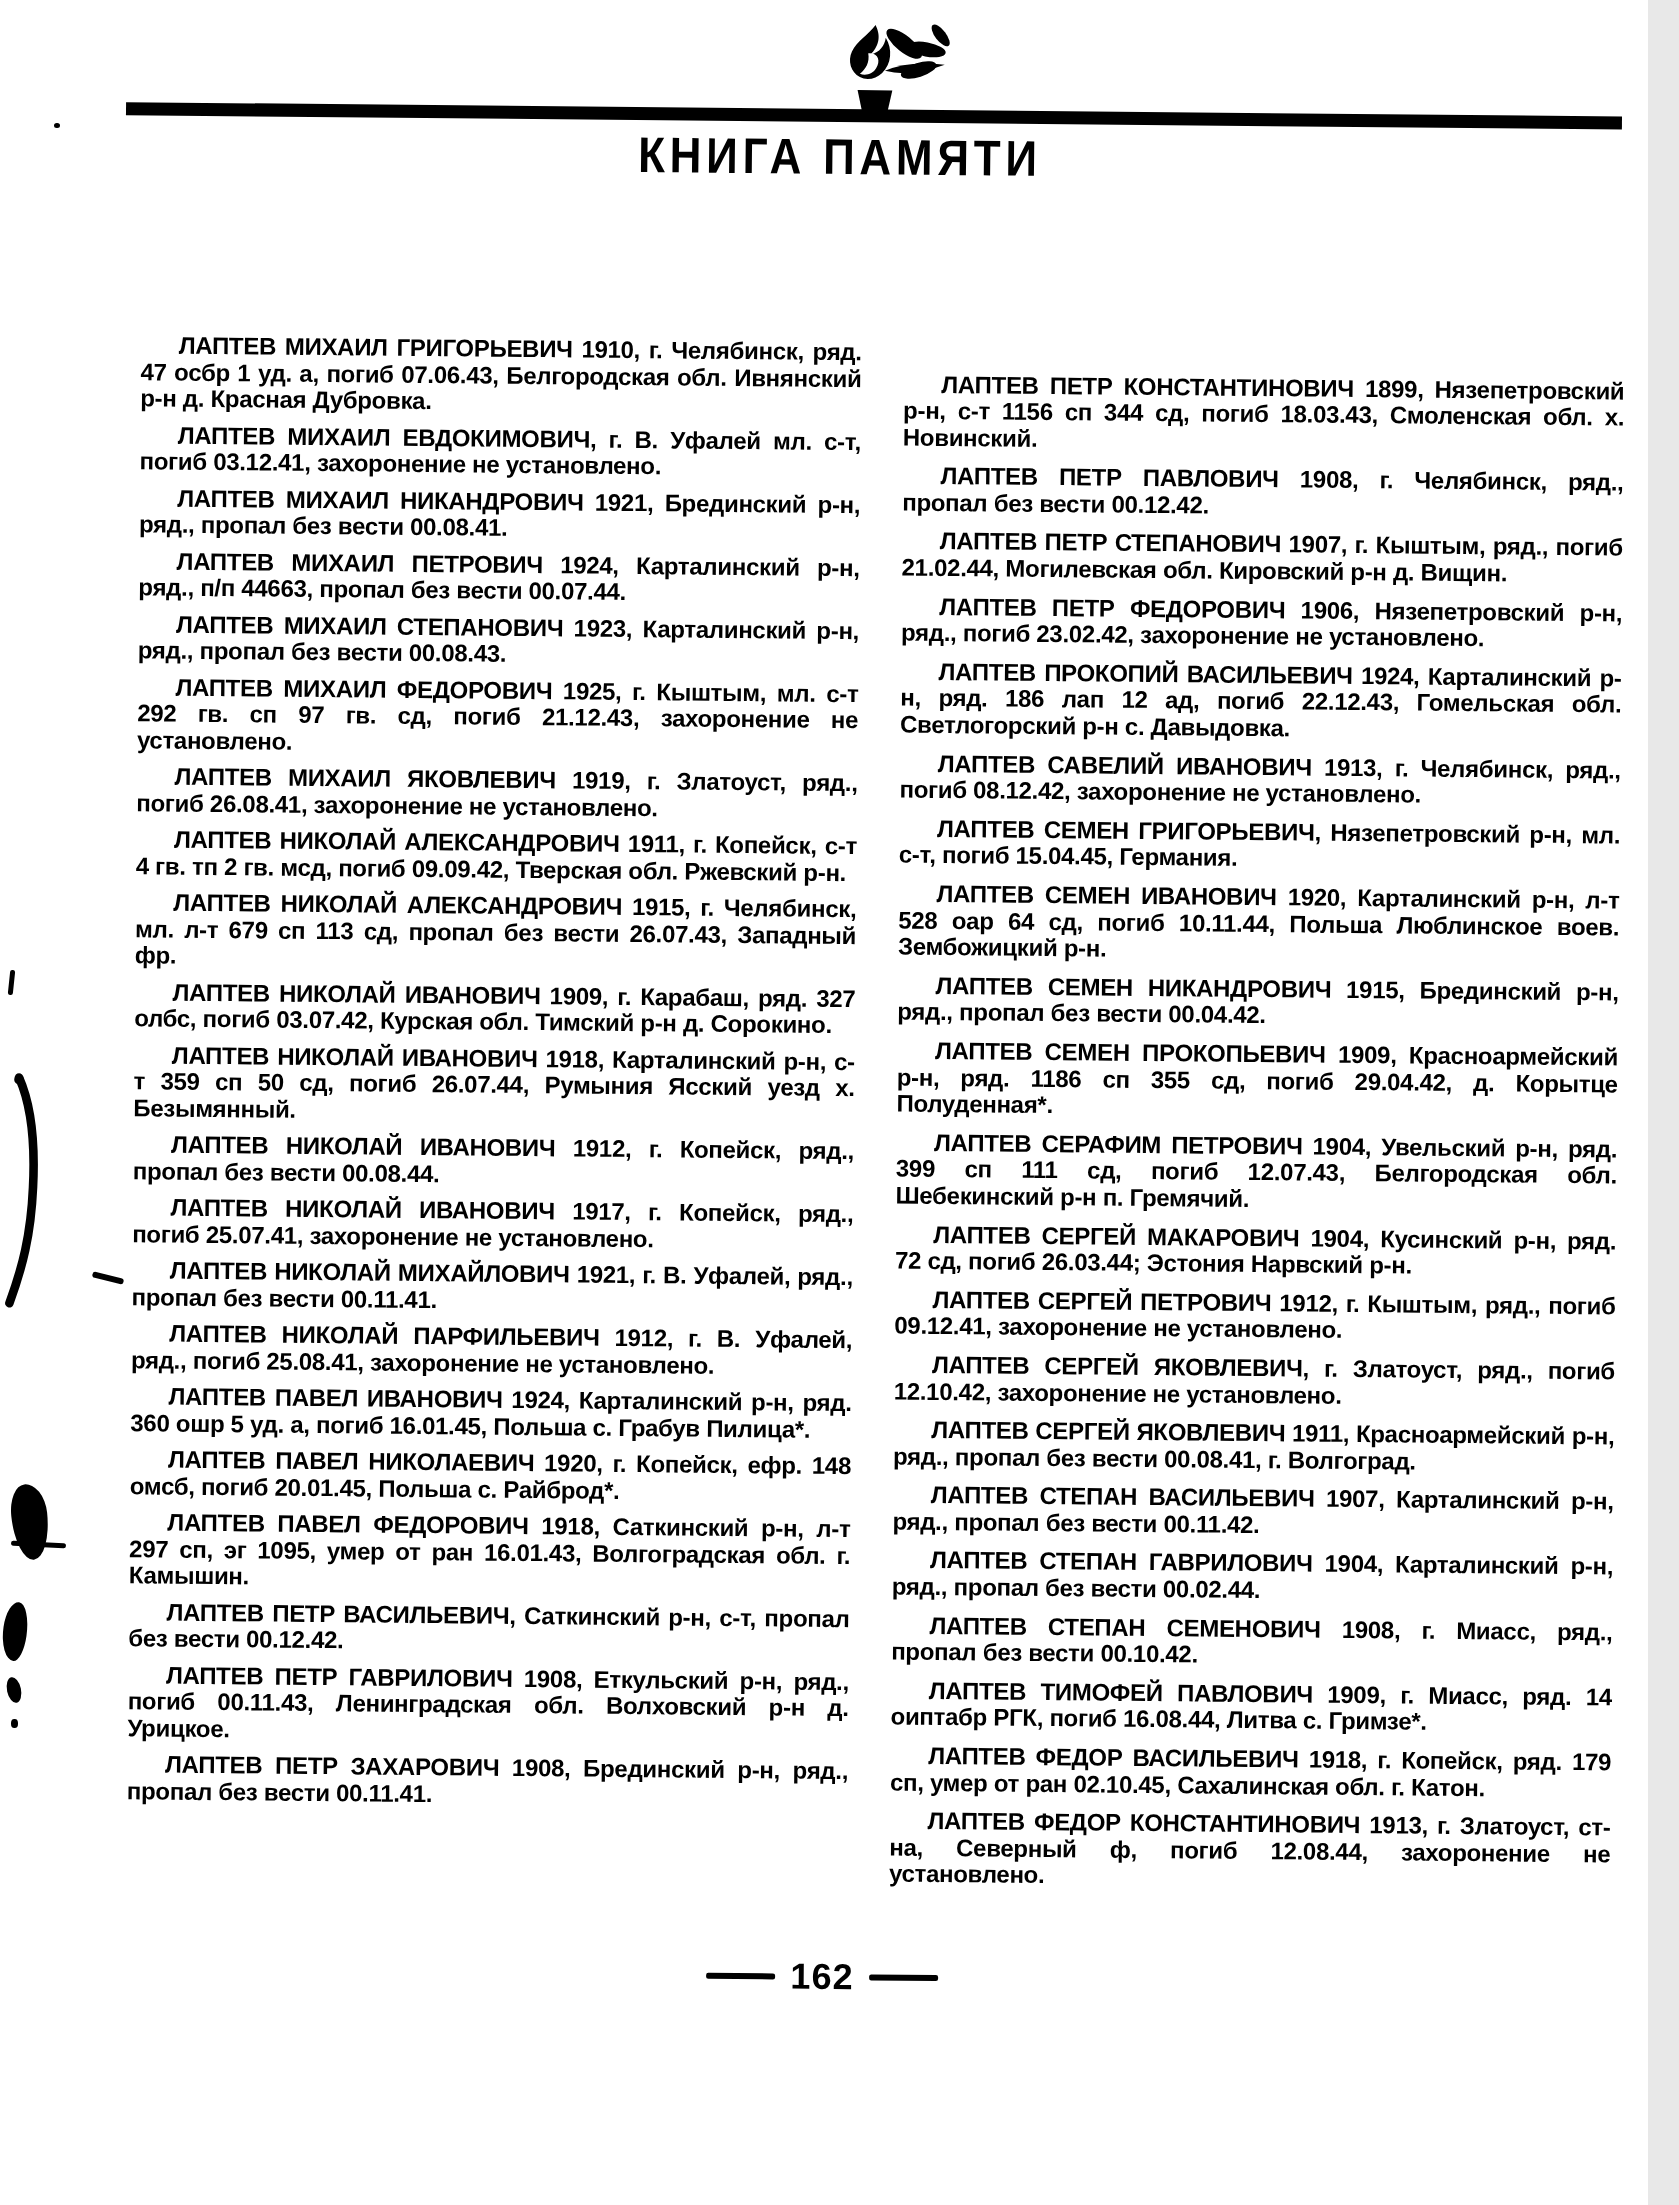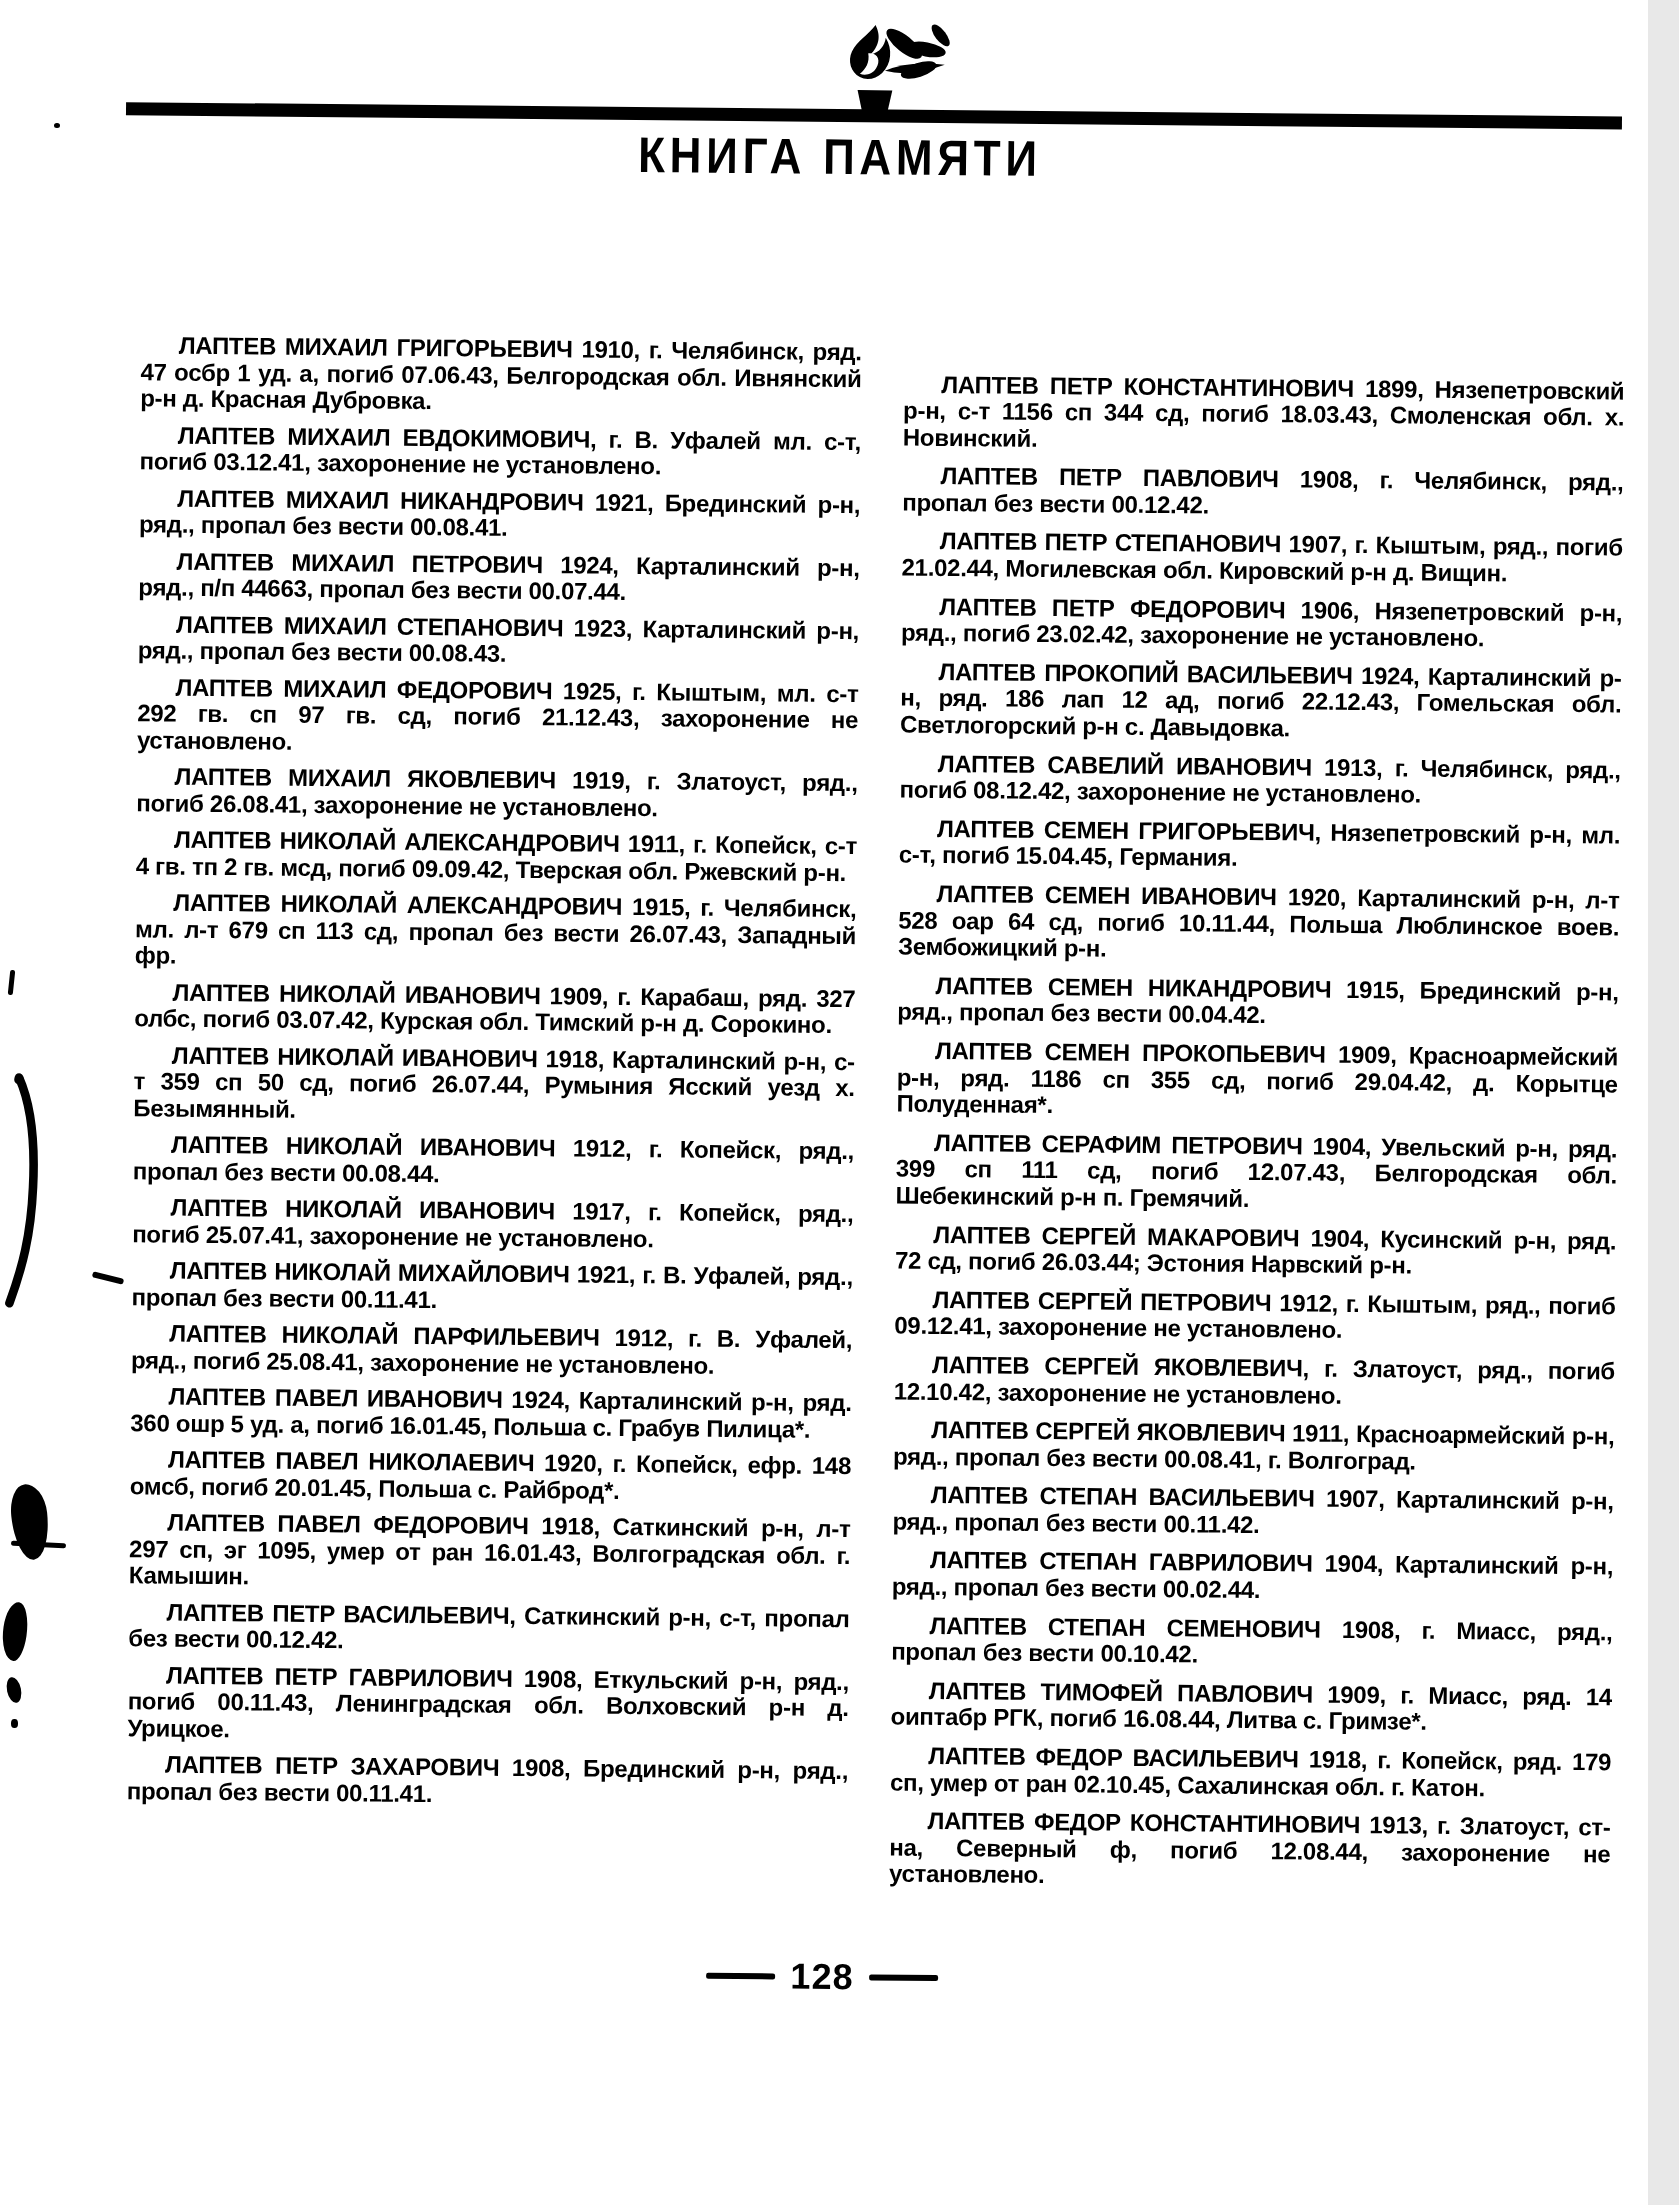--- a/index.html
+++ b/index.html
@@ -173,21 +173,21 @@
         <p class="entry">ЛАПТЕВ СТЕПАН ВАСИЛЬЕВИЧ 1907, Карталинский р-н, ряд., пропал без вести 00.11.42.</p>
         <p class="entry">ЛАПТЕВ СТЕПАН ГАВРИЛОВИЧ 1904, Карталинский р-н, ряд., пропал без вести 00.02.44.</p>
         <p class="entry">ЛАПТЕВ СТЕПАН СЕМЕНОВИЧ 1908, г. Миасс, ряд., пропал без вести 00.10.42.</p>
         <p class="entry">ЛАПТЕВ ТИМОФЕЙ ПАВЛОВИЧ 1909, г. Миасс, ряд. 14 оиптабр РГК, погиб 16.08.44, Литва с. Гримзе*.</p>
         <p class="entry">ЛАПТЕВ ФЕДОР ВАСИЛЬЕВИЧ 1918, г. Копейск, ряд. 179 сп, умер от ран 02.10.45, Сахалинская обл. г. Катон.</p>
         <p class="entry">ЛАПТЕВ ФЕДОР КОНСТАНТИНОВИЧ 1913, г. Златоуст, ст-на, Северный ф, погиб 12.08.44, захоронение не установлено.</p>
       </section>
     </main>
 
     <footer class="pageno">
-      <span class="dash"></span><span>128</span><span class="dash"></span>
+      <span class="dash"></span><span>162</span><span class="dash"></span>
     </footer>
   </div>
 
   <div class="art a-dot"></div>
   <div class="art a-tick"></div>
   <div class="a-brace">
     <svg viewBox="0 0 80 440" width="43" height="239" xmlns="http://www.w3.org/2000/svg">
       <circle cx="28" cy="12" r="9" fill="#000"></circle>
       <path d="M28 8 C52 62 58 132 54 212 C50 302 34 362 10 428" stroke="#000" stroke-width="16" fill="none" stroke-linecap="round"></path>
     </svg>

